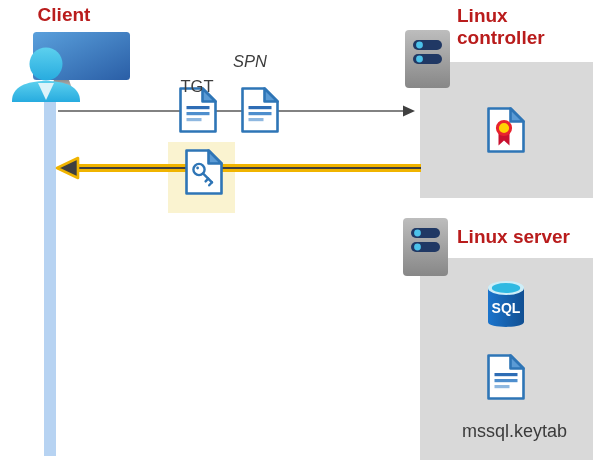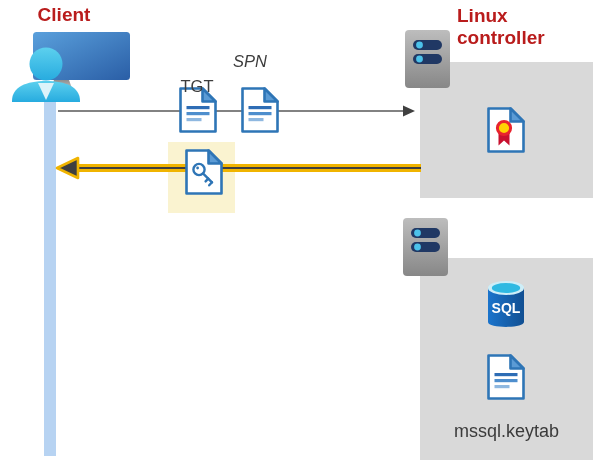--- a/index.html
+++ b/index.html
@@ -135,15 +135,16 @@
     </g>
   </svg>
 
   <div class="abs lbl lbl-bold center" style="left:24px;top:4px;width:80px;">Client</div>
 
   <div class="abs lbl lbl-small center" style="left:176px;top:52px;width:42px;margin-top:25px;">TGT</div>
   <div class="abs lbl lbl-small center" style="left:229px;top:52px;width:42px;font-style:italic;">SPN</div>
 
   <div class="abs lbl lbl-bold" style="left:457px;top:5px;width:112px;">Linux controller</div>
 
+  <div class="abs lbl lbl-bold" style="left:457px;top:226px;width:140px;white-space:nowrap;">Linux server</div>
 
-  <div class="abs lbl lbl-file" style="left:420px;top:421px;width:173px;">mssql.keytab</div>
+  <div class="abs lbl lbl-file" style="left:420px;top:421px;width:173px;padding-left:8px;">mssql.keytab</div>
 </div>
 
 </body></html>

